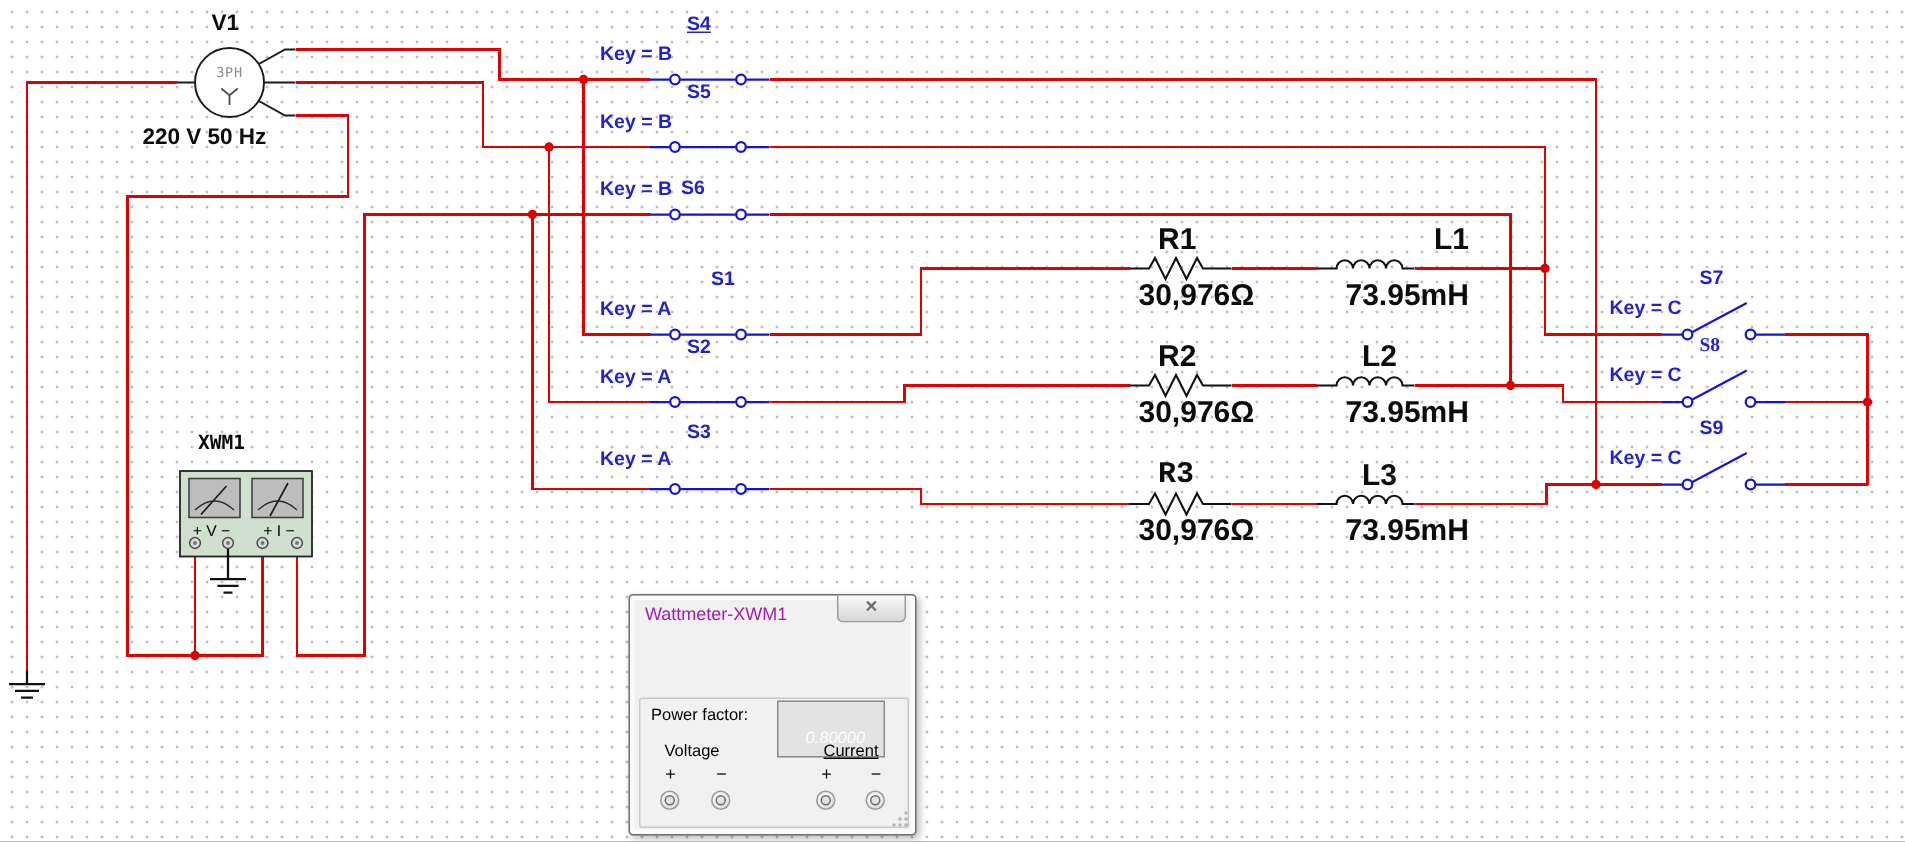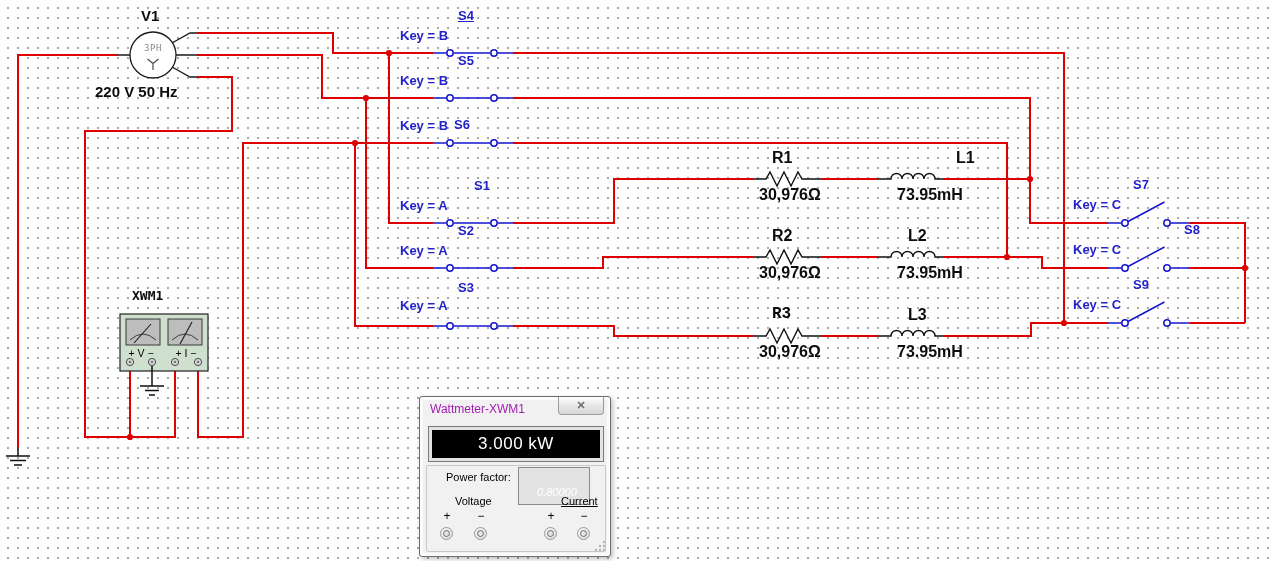--- a/index.html
+++ b/index.html
@@ -8,21 +8,21 @@
     position:relative; width:1270px; height:561px; overflow:hidden;
     background-color:#ffffff;
     background-image: radial-gradient(circle, #a9a9a9 0.8px, rgba(0,0,0,0) 0.9px);
     background-size: 10px 10px;
     background-position: 3px 3px;
     font-family:"Liberation Sans", sans-serif;
   }
   #wires { position:absolute; left:0; top:0; }
   .lbl { position:absolute; white-space:nowrap; line-height:1.1; }
   .lbl-blue { color:#2323cc; font-weight:bold; font-size:13px; }
-  .lbl-black { color:#0d0d0d; font-weight:bold; font-size:16px; }
+  .lbl-black { color:#0d0d0d; font-weight:bold; font-size:20px; }
   .lbl-big { color:#0d0d0d; font-weight:bold; font-size:15px;text-align:right; }
   .lbl-mono { color:#0d0d0d; font-weight:bold; font-size:13px; font-family:"DejaVu Sans Mono", monospace; }
 
   
   #wm-window {
     position:absolute; left:419px; top:396px; width:192px; height:161px;
     background:#f1f1f1;
     border:1px solid #6e6e6e; border-radius:3px;
     box-shadow: inset 0 0 0 3px #fbfbfb, 2px 2px 5px rgba(0,0,0,0.25);
   }
@@ -39,21 +39,21 @@
     background:#e3e3e3; border:1px solid #787878; padding:3px;
   }
   #lcd {
     width:100%; height:100%; background:#000; color:#fff;
     font-size:17px; text-align:center; line-height:27px; letter-spacing:0.5px;
   }
   #wm-panel {
     position:absolute; left:6px; top:68px; width:180px; height:87px;
     border:1px solid #c9c9c9; border-radius:2px;
   }
-  .wm-text { position:absolute; font-size:11px; color:#000;margin-left:12px; }
+  .wm-text { position:absolute; font-size:11px; color:#000; }
   #pf-frame {
     position:absolute; left:98px; top:70px; width:72px; height:17px;
     background:#e3e3e3; border:1px solid #8a8a8a; padding:18px;font-style:italic;
   }
   #pf-display { width:100%; height:100%; background:#000; color:#fff; font-size:11px; text-align:center; line-height:12px; }
   .sign { position:absolute; width:14px; text-align:center; font-size:12px; color:#000; top:112px; }
   .radio-outer {
     position:absolute; top:130px; width:13px; height:13px; border-radius:50%;
     border:1px solid #9a9a9a; background:radial-gradient(circle at 40% 35%, #ffffff, #d5d5d5);
   }
@@ -217,21 +217,21 @@
   <div class="lbl lbl-blue" style="left:454px; top:99px;margin-top:19px;">S6</div>
   <div class="lbl lbl-blue" style="left:400px; top:119px;">Key = B</div>
   <div class="lbl lbl-blue" style="left:458px; top:179px;margin-left:16px;">S1</div>
   <div class="lbl lbl-blue" style="left:400px; top:199px;">Key = A</div>
   <div class="lbl lbl-blue" style="left:458px; top:224px;">S2</div>
   <div class="lbl lbl-blue" style="left:400px; top:244px;">Key = A</div>
   <div class="lbl lbl-blue" style="left:458px; top:281px;">S3</div>
   <div class="lbl lbl-blue" style="left:400px; top:299px;">Key = A</div>
   <div class="lbl lbl-blue" style="left:1133px; top:178px;">S7</div>
   <div class="lbl lbl-blue" style="left:1073px; top:198px;">Key = C</div>
-  <div class="lbl lbl-blue" style="left:1184px; top:223px;">S8</div>
+  <div class="lbl lbl-blue" style="left:1133px; top:223px;font-family:Liberation Serif, serif;">S8</div>
   <div class="lbl lbl-blue" style="left:1073px; top:243px;">Key = C</div>
   <div class="lbl lbl-blue" style="left:1133px; top:278px;text-align:center;">S9</div>
   <div class="lbl lbl-blue" style="left:1073px; top:298px;">Key = C</div>
 
   <div class="lbl lbl-black" style="left:772px; top:149px;">R1</div>
   <div class="lbl lbl-black" style="left:759px; top:186px;">30,976Ω</div>
   <div class="lbl lbl-black" style="left:908px; top:149px;padding-left:48px;">L1</div>
   <div class="lbl lbl-black" style="left:897px; top:186px;">73.95mH</div>
   <div class="lbl lbl-black" style="left:772px; top:227px;">R2</div>
   <div class="lbl lbl-black" style="left:759px; top:264px;">30,976Ω</div>
@@ -239,23 +239,20 @@
   <div class="lbl lbl-black" style="left:897px; top:264px;">73.95mH</div>
   <div class="lbl lbl-black" style="left:772px; top:306px;font-family:Liberation Mono, monospace;">R3</div>
   <div class="lbl lbl-black" style="left:759px; top:343px;">30,976Ω</div>
   <div class="lbl lbl-black" style="left:908px; top:306px;">L3</div>
   <div class="lbl lbl-black" style="left:897px; top:343px;">73.95mH</div>
 
   <div id="wm-window">
     <div id="wm-title">Wattmeter-XWM1</div>
     <div id="wm-close">
       <span>✕</span>
-    </div>
-    <div id="lcd-frame">
-      <div id="lcd">3.000 kW</div>
     </div>
     <div id="wm-panel"></div>
     <div class="wm-text" style="left:14px; top:74px;">Power factor:</div>
     <div id="pf-frame">
       <div id="pf-display">0.80000</div>
     </div>
     <div class="wm-text" style="left:23px; top:98px;">Voltage</div>
     <div class="wm-text" style="left:129px; top:98px;text-decoration:underline;">Current</div>
     <div class="sign" style="left:20px;">+</div>
     <div class="sign" style="left:54px;">−</div>

